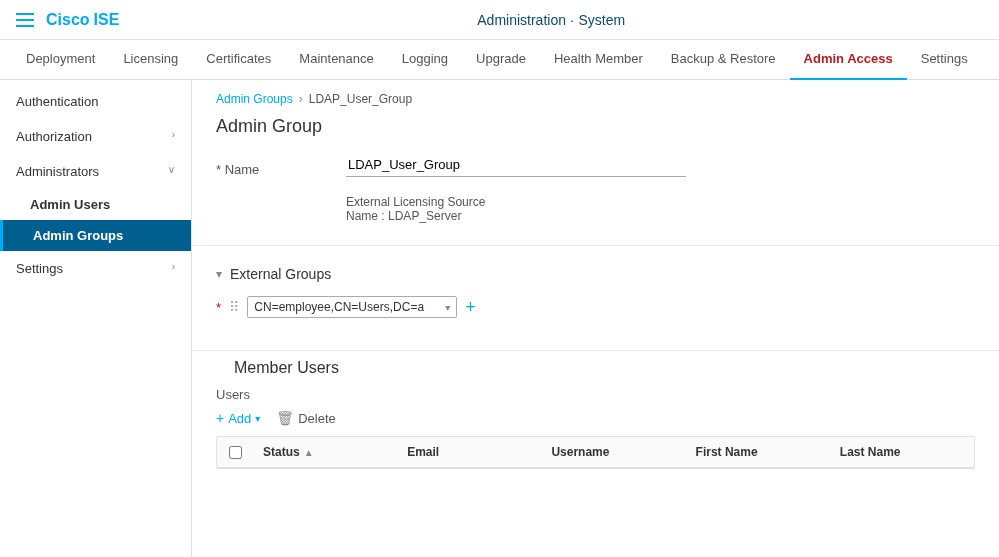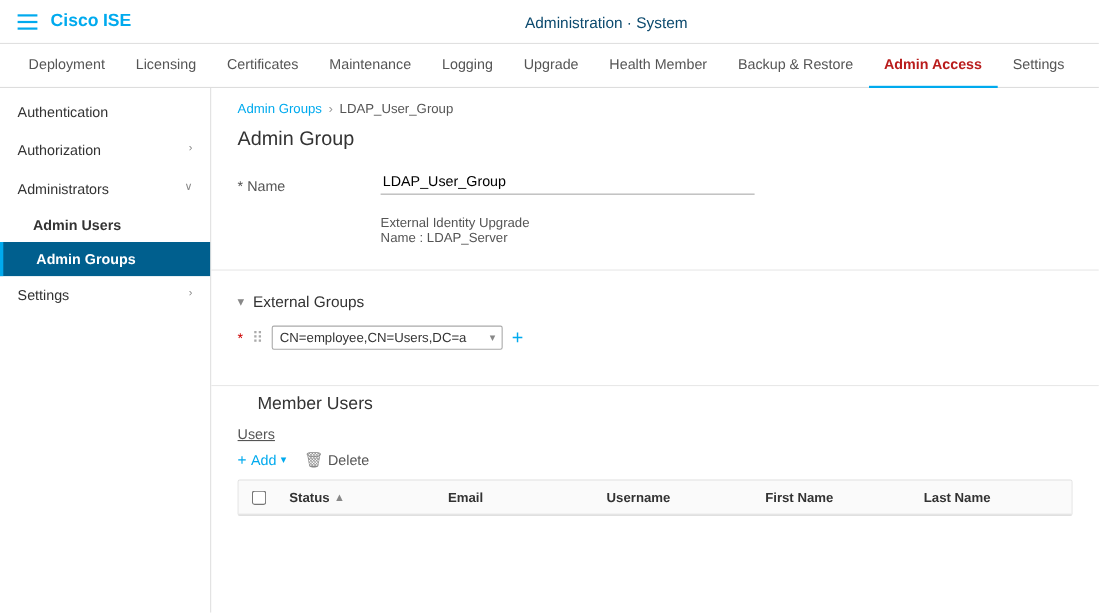--- a/index.html
+++ b/index.html
@@ -66,21 +66,21 @@
     .ext-group-row { display: flex; align-items: center; gap: 8px; margin-bottom: 8px; }
     .ext-group-asterisk { color: #c00; font-size: 13px; }
     .drag-handle { color: #aaa; cursor: grab; font-size: 14px; }
     .ext-group-select { display: flex; align-items: center; border: 1px solid #aaa; border-radius: 2px; padding: 3px 6px; font-size: 12px; color: #333; min-width: 210px; cursor: pointer; justify-content: space-between; }
     .ext-group-select .chevron-down { color: #888; font-size: 10px; margin-left: 6px; }
     .add-icon-btn { color: #00aaee; font-size: 18px; cursor: pointer; font-weight: 300; }
 
     
     .member-users-section { padding: 0 24px; margin-top: 4px; }
     .member-users-title { font-size: 16px; font-weight: 400; margin-bottom: 10px; margin-left: 18px; }
-    .users-label { font-size: 13px; color: #555; margin-bottom: 8px; text-decoration: underline; }
+    .users-label { font-size: 13px; color: #555; margin-bottom: 8px; }
     .toolbar { display: flex; align-items: center; gap: 16px; margin-bottom: 10px; }
     .toolbar-btn { display: flex; align-items: center; gap: 4px; font-size: 13px; color: #00aaee; cursor: pointer; }
     .toolbar-btn .icon { font-size: 14px; }
     .toolbar-btn.delete-btn { color: #555; }
     .toolbar-btn.delete-btn .icon { color: #888; }
 
     
     .table-container { border: 1px solid #e0e0e0; border-radius: 2px; }
     .table-header { display: grid; grid-template-columns: 36px 1fr 1fr 1fr 1fr 1fr; border-bottom: 1px solid #e0e0e0; background: #fafafa; }
     .th { padding: 8px 10px; font-size: 12px; font-weight: 600; color: #333; display: flex; align-items: center; gap: 4px; }
@@ -155,21 +155,21 @@
         <div class="form-label">* Name</div>
         <div class="form-input">
           <input type="text" value="LDAP_User_Group" style="">
         </div>
       </div>
 
 
     </div>
 
     <div class="identity-source">
-      <span>External Identity Upgrade</span><br>
+      <span>External Licensing Source</span><br>
       <span>Name :</span>
       <span>LDAP_Server</span>
     </div>
 
     <hr class="divider">
 
     <div class="section-header">
       <span class="collapse-icon">▾</span>
       <span>External Groups</span>
     </div>

